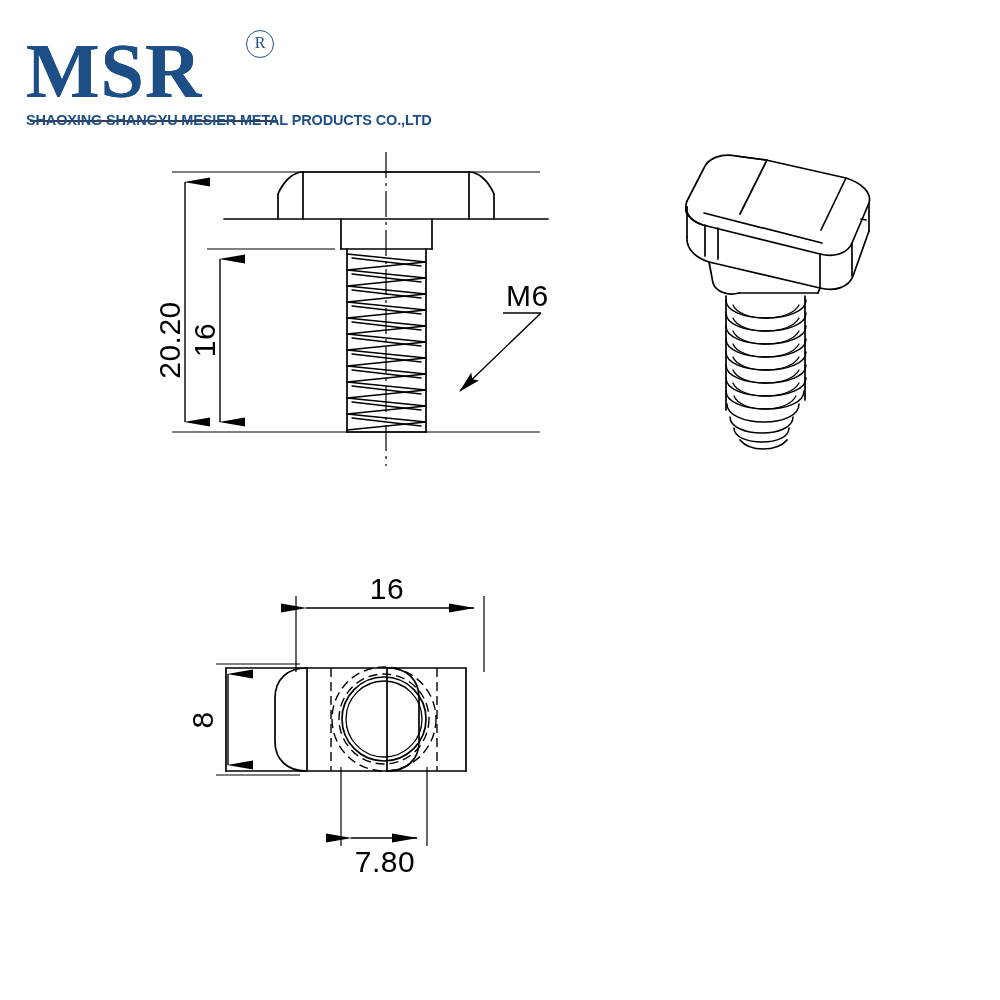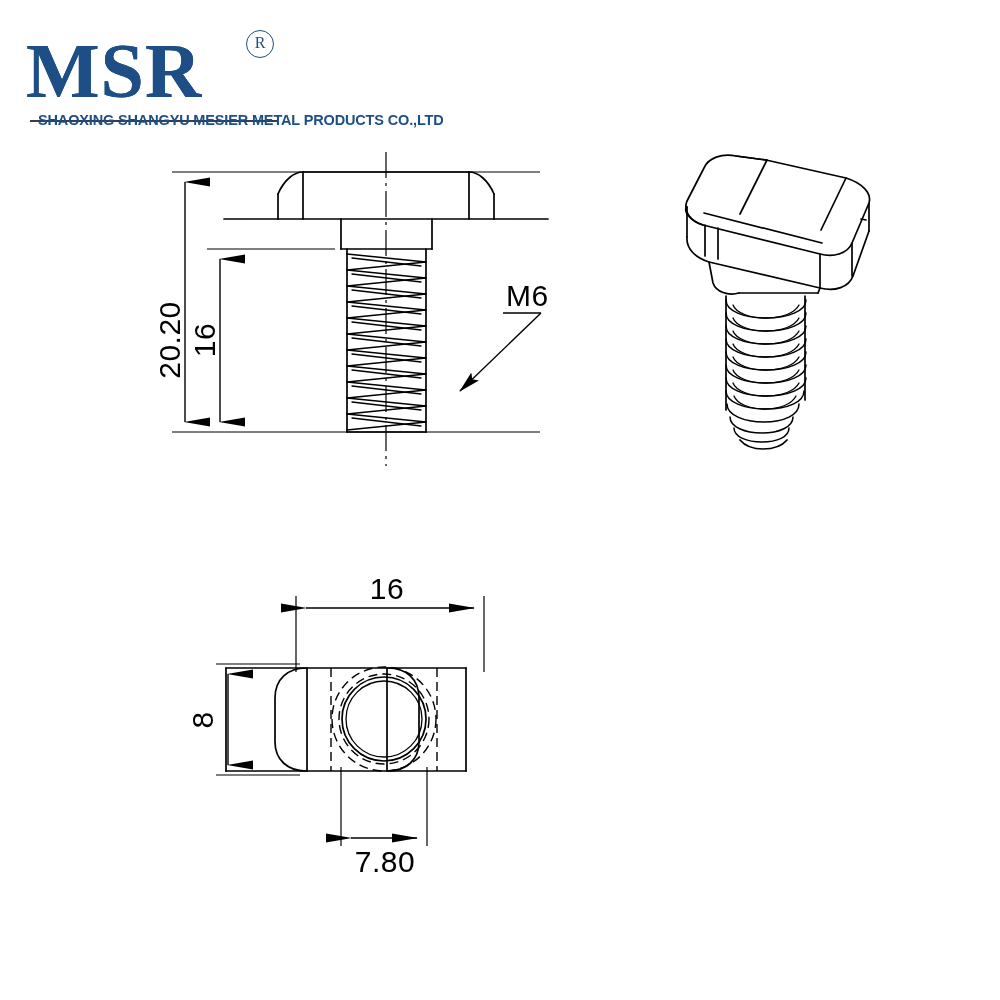--- a/index.html
+++ b/index.html
@@ -46,21 +46,21 @@
     font-family:"Liberation Serif", serif;
     font-size:16px;
     line-height:24px;
     text-align:center;
   }
   #logo-rule{
     position:absolute;left:12px;top:92px;width:248px;height:2px;
     background:#3a3a4a;
   }
   #logo-company{
-    position:absolute;left:20px;top:104px;
+    position:absolute;left:8px;top:104px;
     font-family:"Liberation Sans", sans-serif;
     font-weight:700;
     font-size:14.5px;
     letter-spacing:-0.15px;
     color:#1d4f86;
     white-space:nowrap;
   }
 
   
   #drawing{position:absolute;left:0;top:0;width:1000px;height:1000px;}

